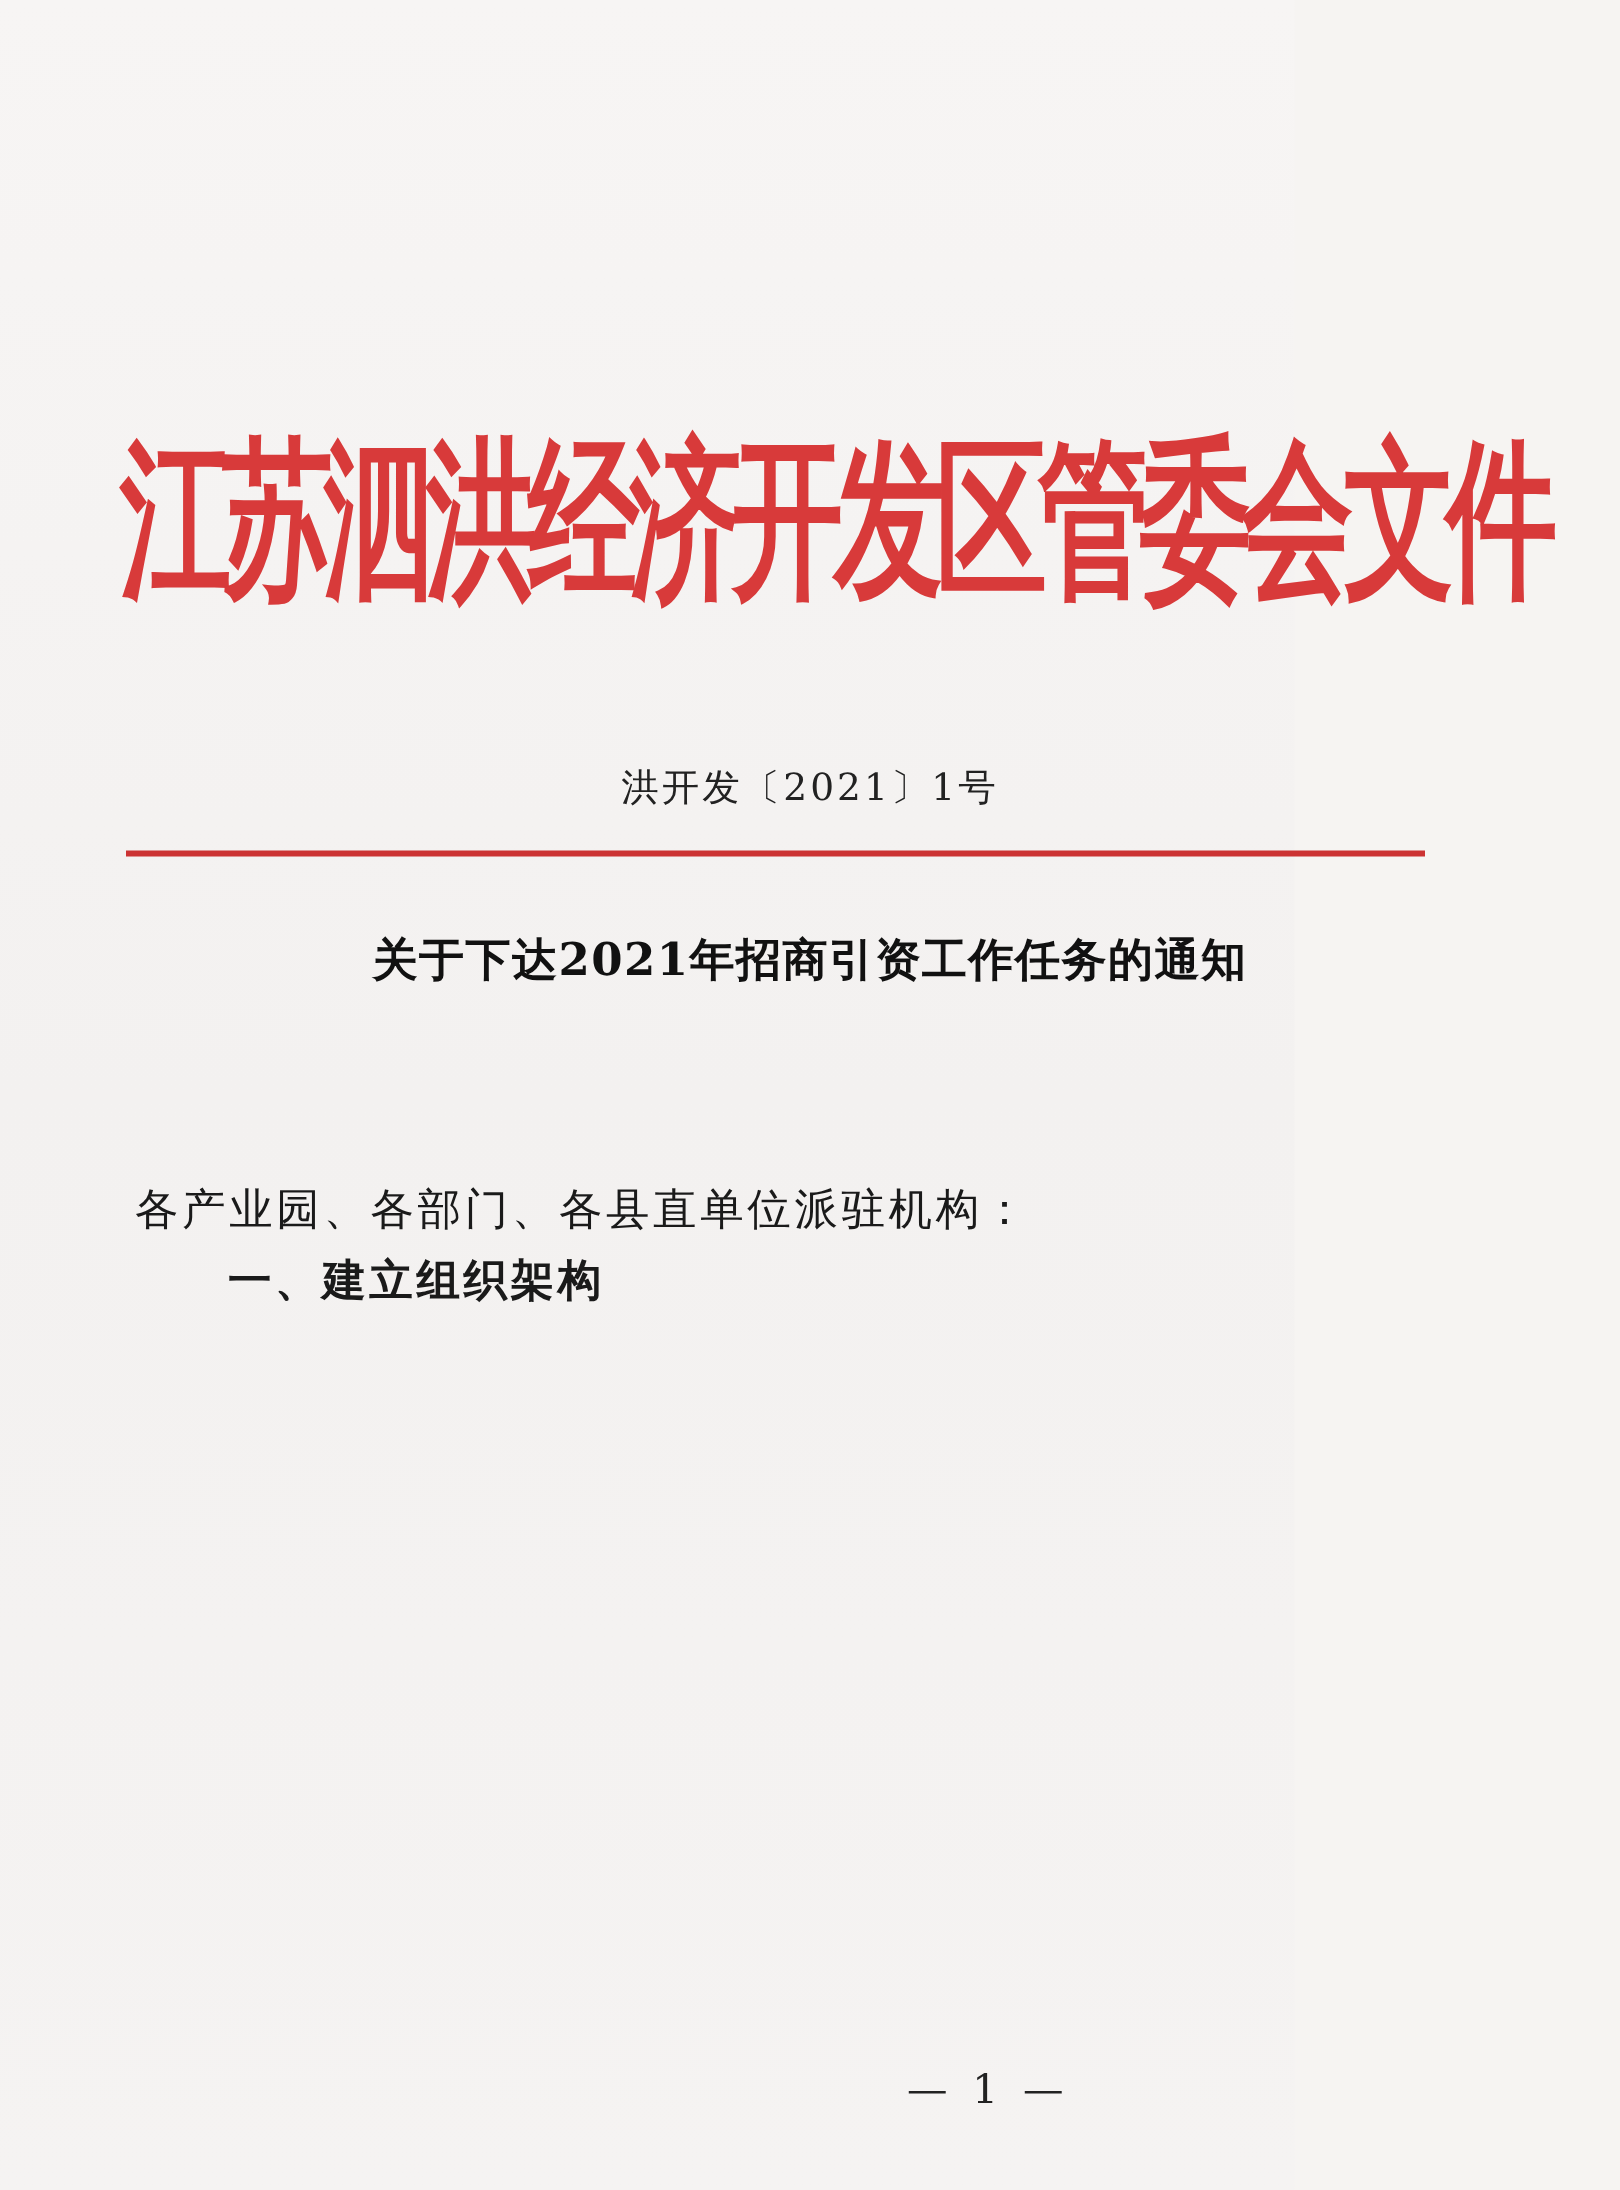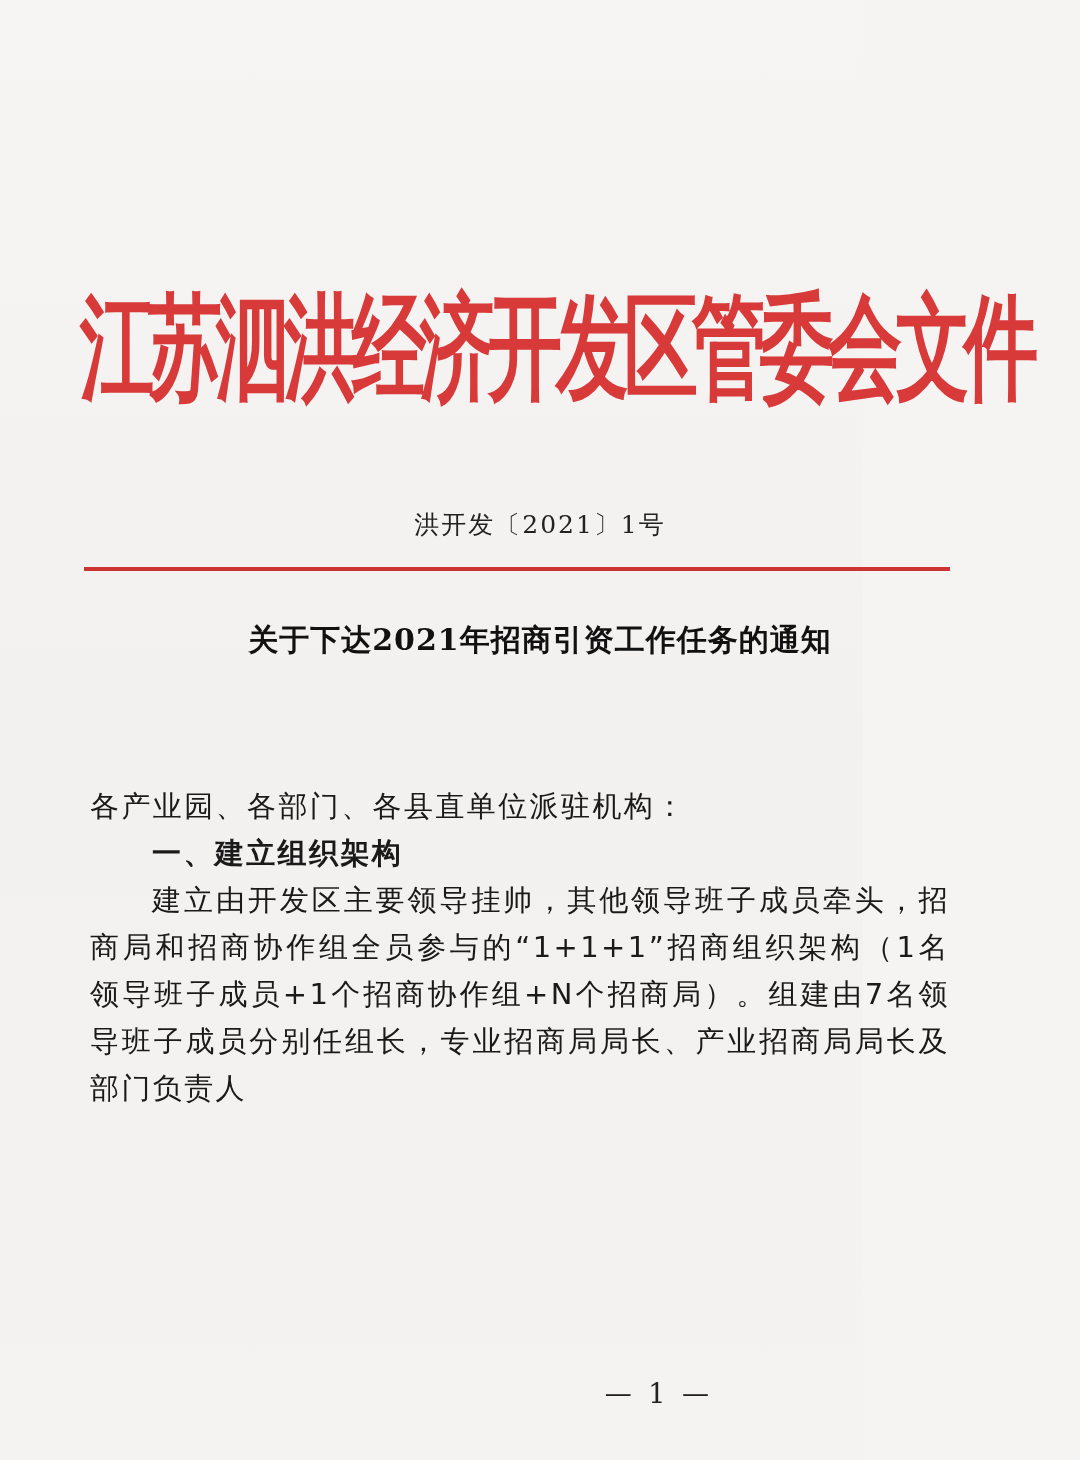--- a/index.html
+++ b/index.html
@@ -108,18 +108,17 @@
 
   <div class="doc-number">洪开发〔2021〕1号</div>
 
   <div class="red-rule"></div>
 
   <div class="doc-title">关于下达2021年招商引资工作任务的通知</div>
 
   <div class="body-text">
     <p>各产业园、各部门、各县直单位派驻机构：</p>
     <p class="section-heading">一、建立组织架构</p>
-    <p class="indent">建立由开发区主要领导挂帅，其他领导班子成员牵头，招商局和招商协作组全员参与的“1+1+1”招商组织架构（1名领导班子成员+1个招商协作组+N个招商局）。组建由7名领导班子成员分别任组长，专业招商局局长、产业招商局局长及部门负责人</p>
   </div>
 
   <div class="page-number">— 1 —</div>
 
 </div>
 
 </body></html>

